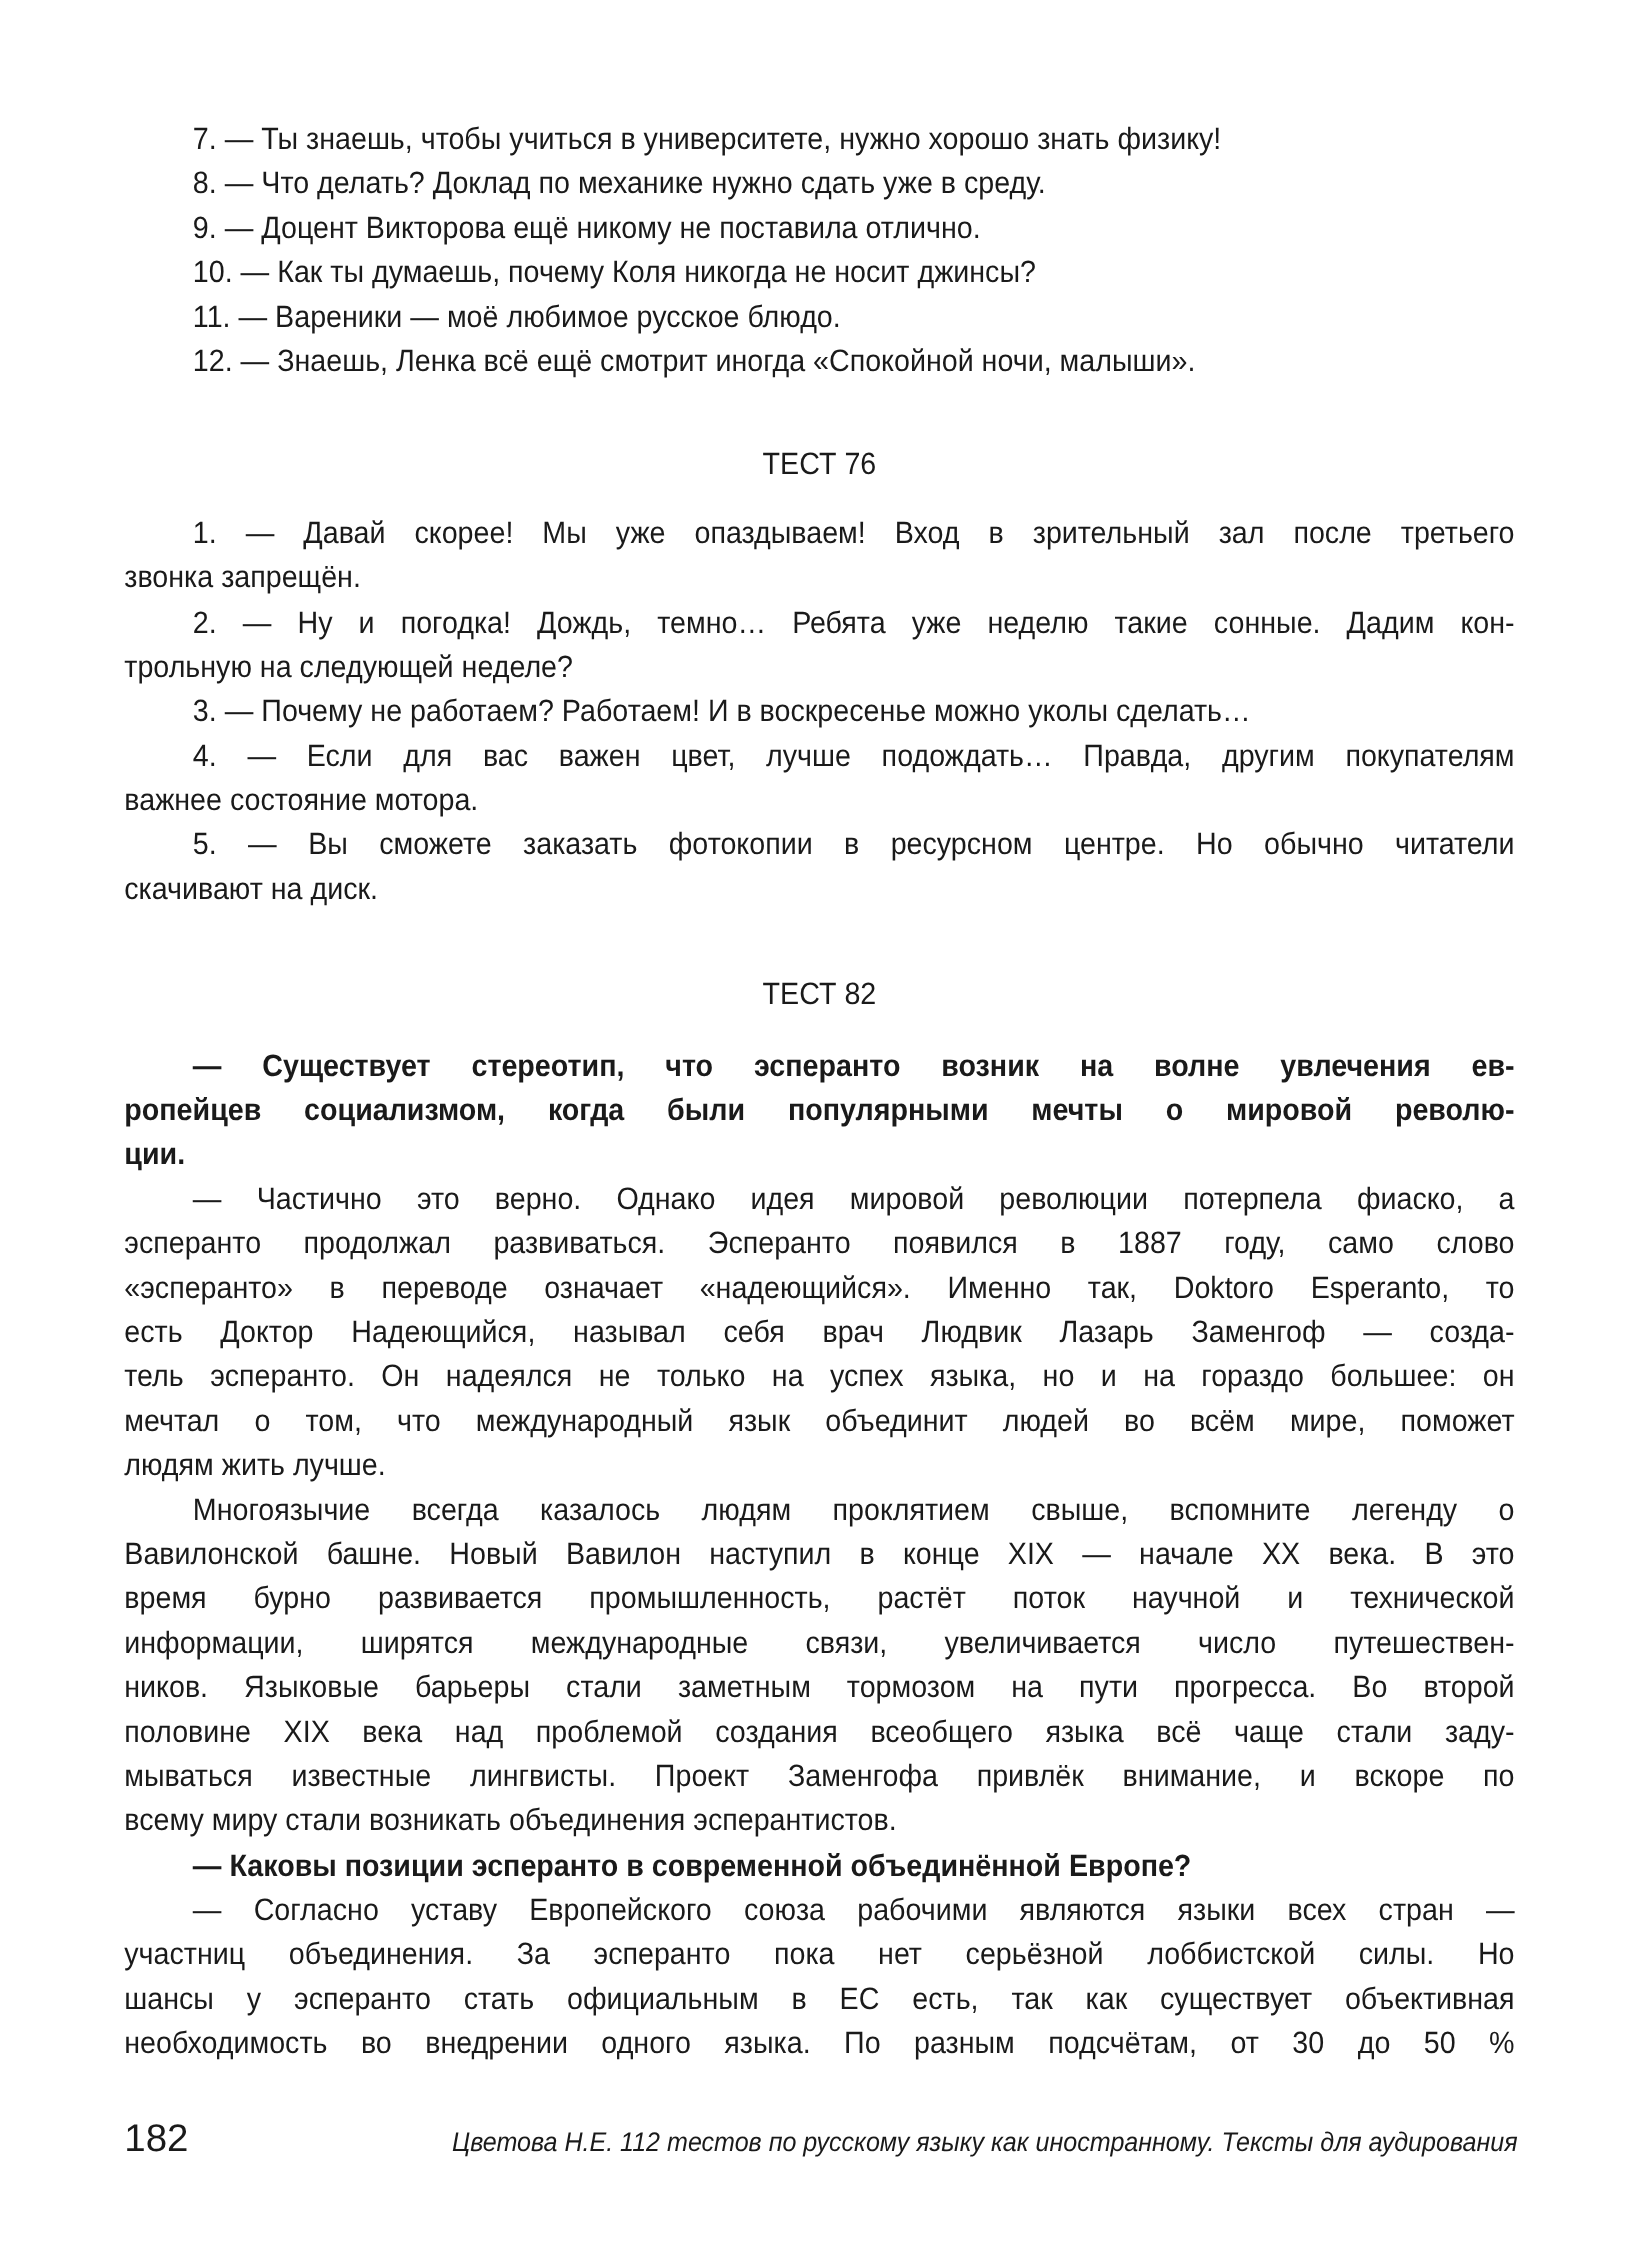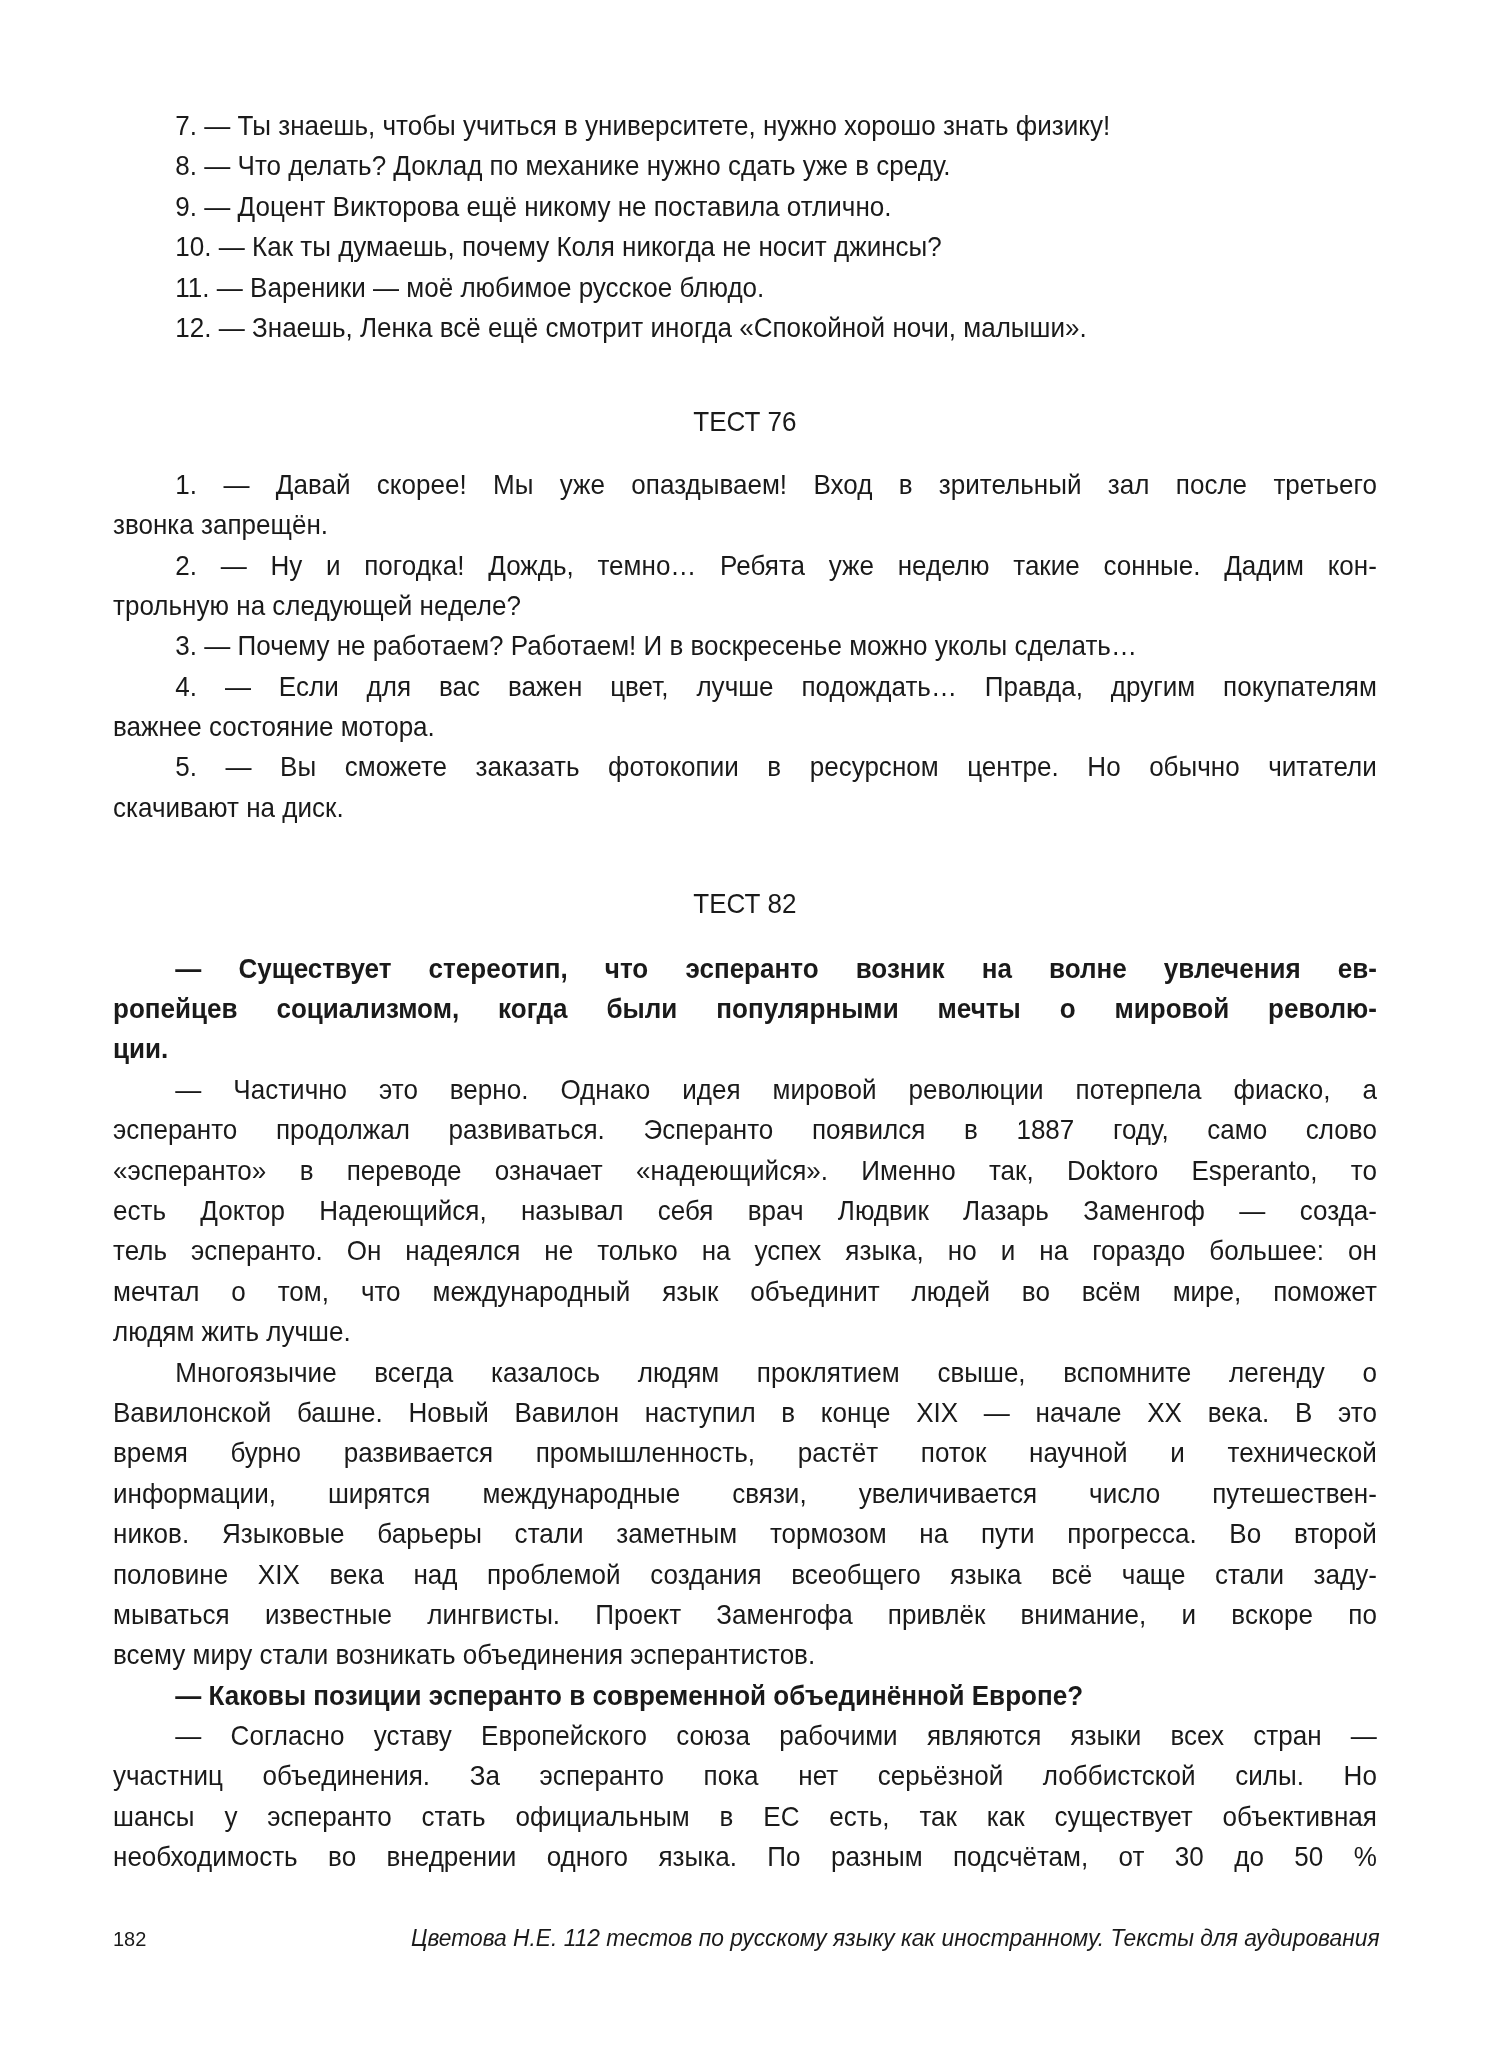--- a/index.html
+++ b/index.html
@@ -14,21 +14,21 @@
   .ln { height: 40.4px; line-height: 40.4px; white-space: nowrap; overflow: visible; }
   .j { text-align: justify; text-align-last: justify; white-space: normal; }
   .ind { padding-left: 67px; }
   .bold { font-weight: bold; }
   .head { text-align: center; height: 40.4px; line-height: 40.4px; }
   .footer {
     position: absolute; left: 113px; top: 1924px; width: 1267px;
     font-family: "Liberation Sans", sans-serif; color: #1a1a1a;
     display: flex; align-items: baseline; justify-content: space-between;
   }
-  .page-num { font-size: 20px; }
+  .page-num { font-size: 35px; }
   .running { font-size: 24.5px; font-style: italic; transform: scaleX(0.93); transform-origin: right bottom; white-space: nowrap; }
 </style>
 </head>
 <body>
 
 <div class="page">
 
   <div style="height:106px"></div>
 
   <div>

